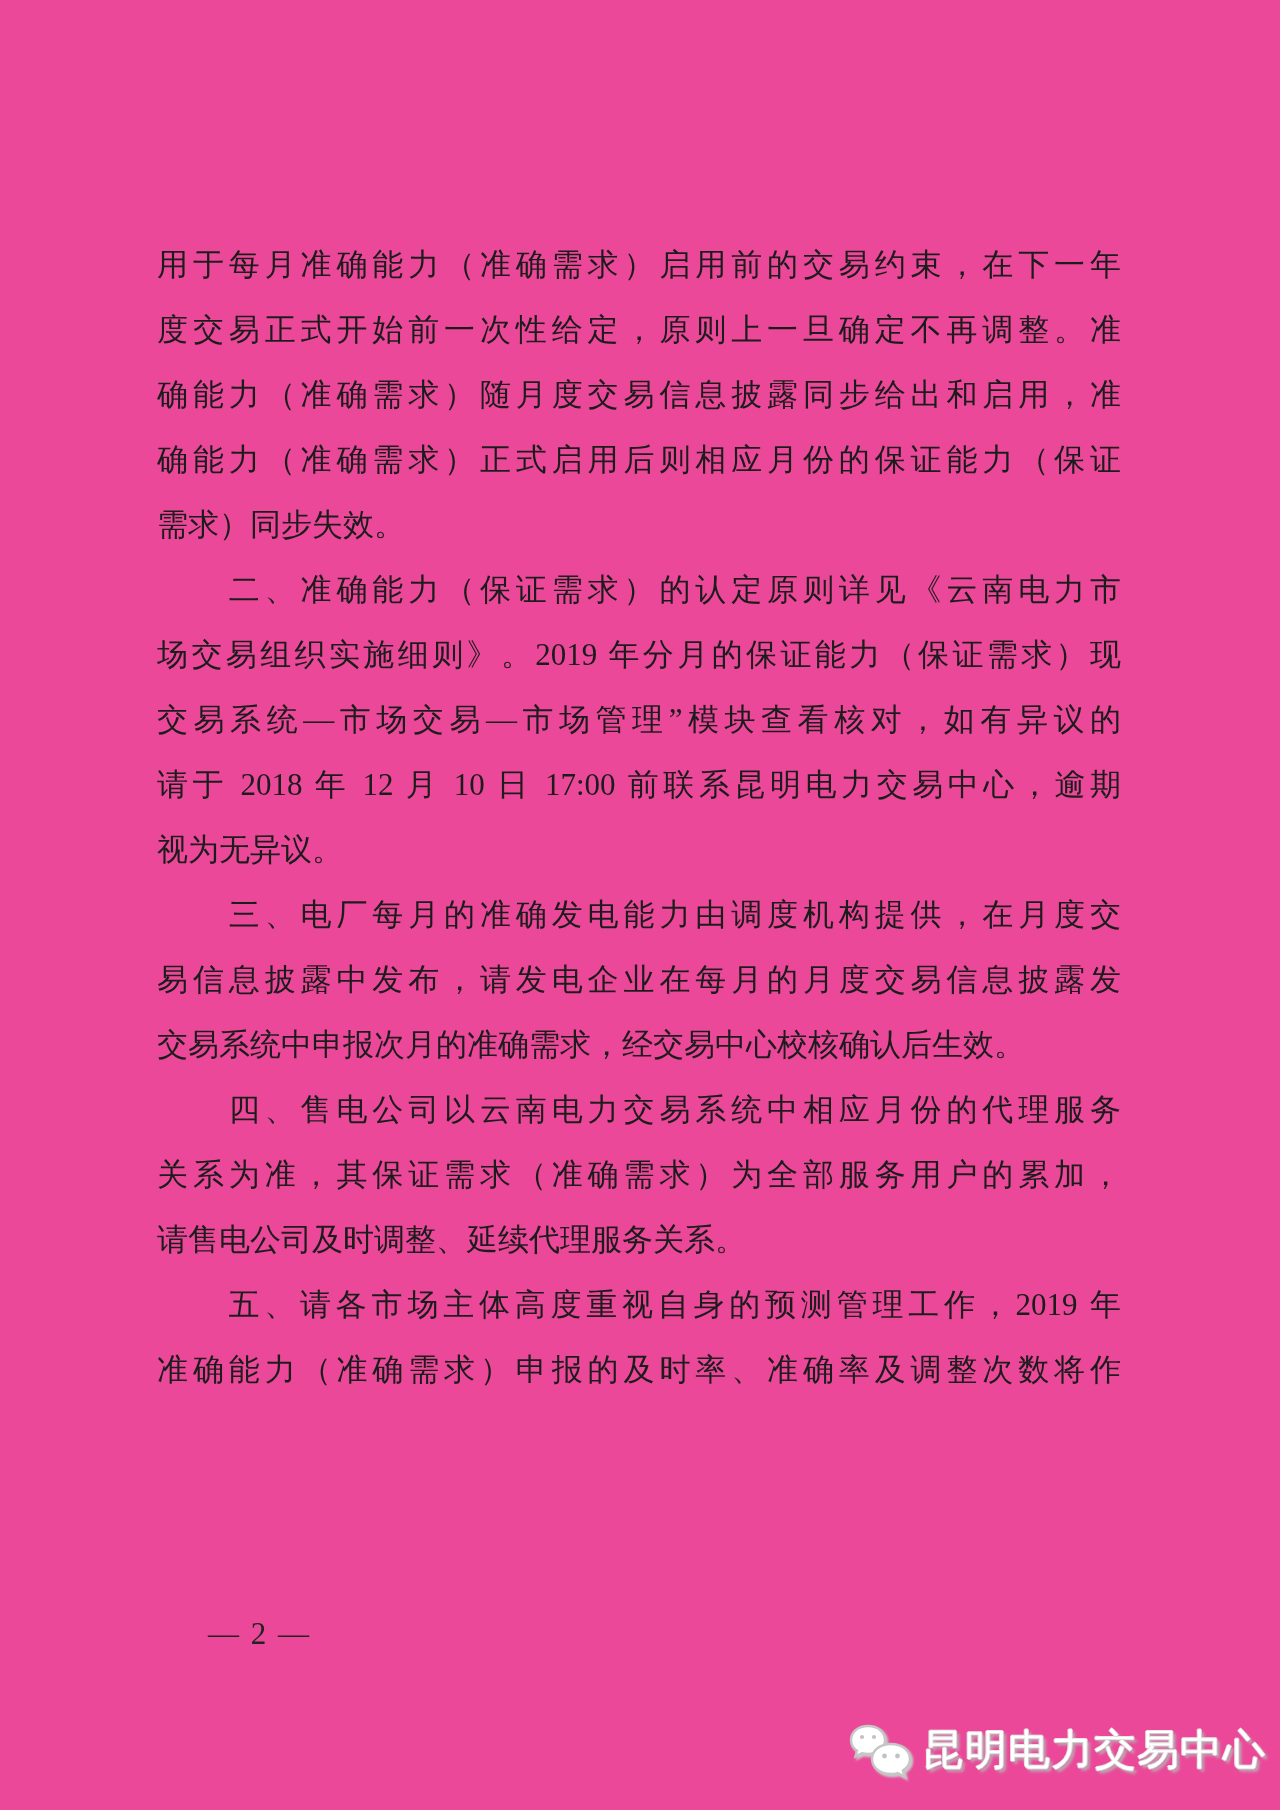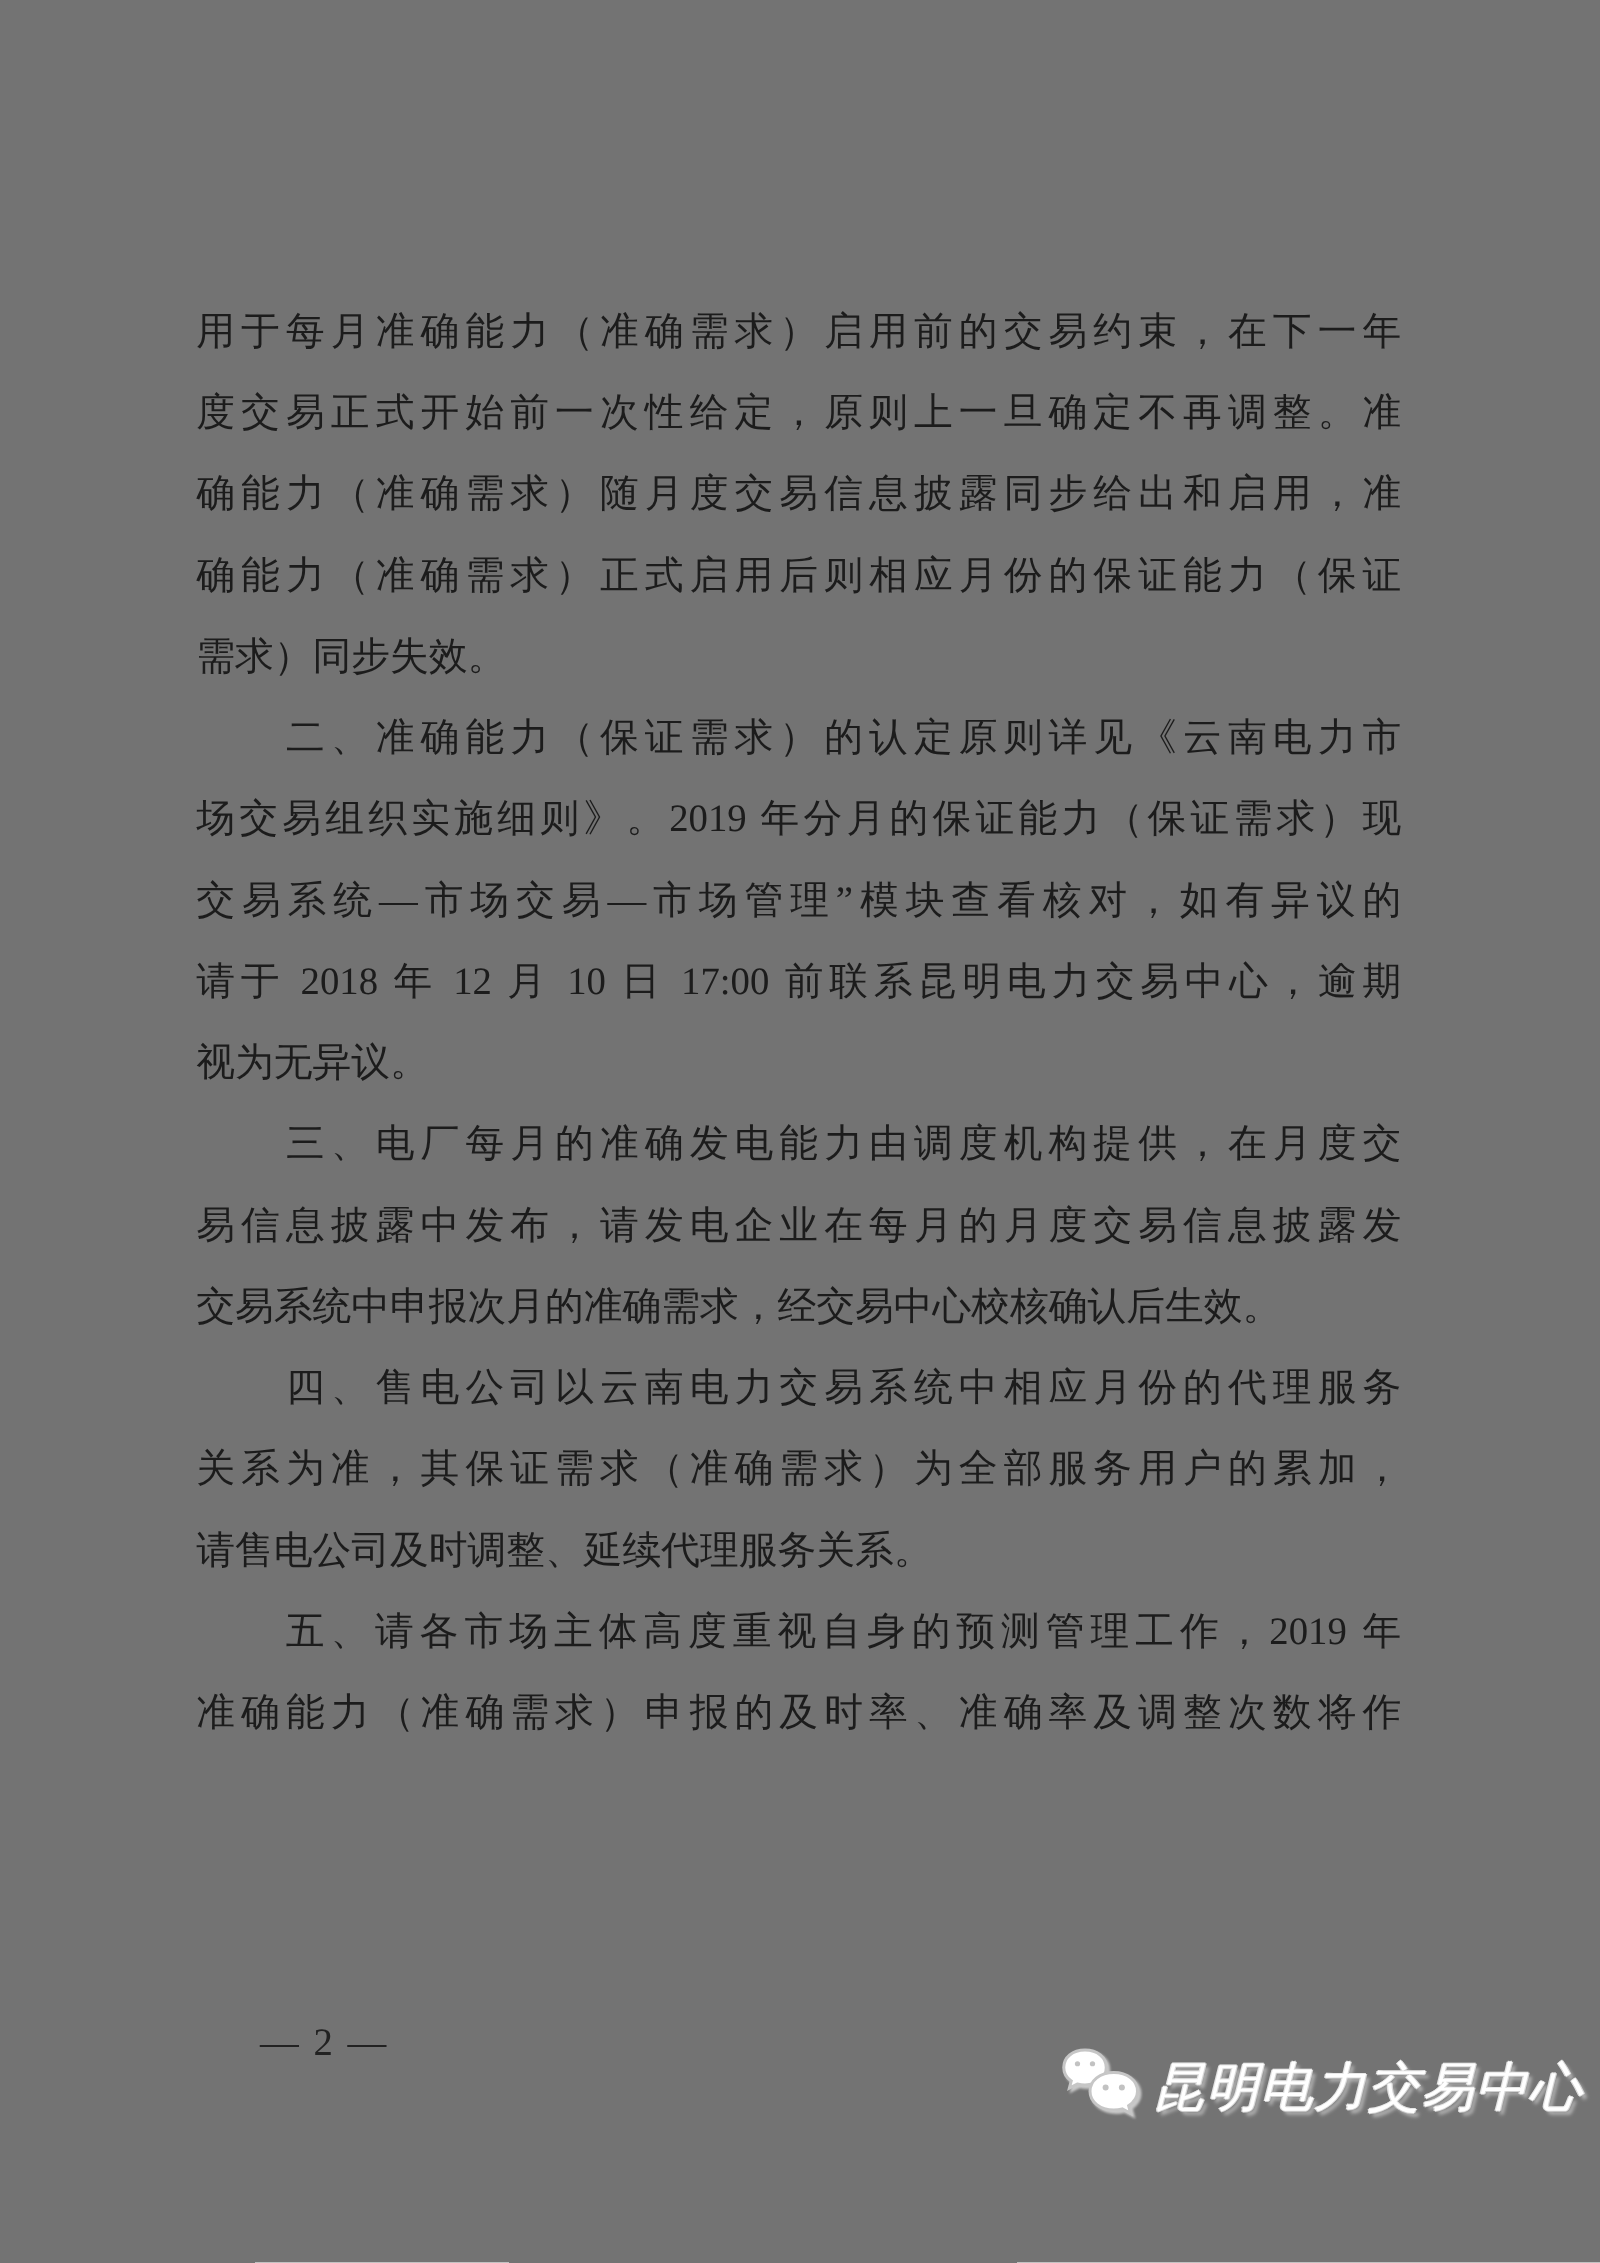--- a/index.html
+++ b/index.html
@@ -4,21 +4,21 @@
 <style>
   html, body {
     margin: 0;
     padding: 0;
     background: #ffffff;
   }
   .page {
     position: relative;
     width: 1280px;
     height: 1810px;
-    background: #737373;
+    background: #ec4899;
     overflow: hidden;
     font-family: "Liberation Serif", "DejaVu Serif", serif;
     color: #1c1c1c;
   }
   .text-block {
     position: absolute;
     left: 157px;
     top: 232px;
     width: 964px;
     font-size: 31px;
@@ -37,26 +37,25 @@
   .page-number {
     position: absolute;
     left: 208px;
     top: 1616px;
     font-size: 31px;
     letter-spacing: 2px;
     color: #222222;
   }
   .footer-watermark {
     position: absolute;
-    top: 1636px;
+    top: 1722px;
     right: 14px;
     display: flex;
-    align-items: flex-end;
+    align-items: flex-start;
     gap: 8px;
-    font-style: italic;
   }
   .wechat-icon-wrap {
     width: 68px;
     height: 62px;
     filter: drop-shadow(2px 2px 1px #c9c9c9);
   }
   .brand-text {
     font-family: "Liberation Sans", "DejaVu Sans", sans-serif;
     font-size: 42px;
     font-weight: 500;

